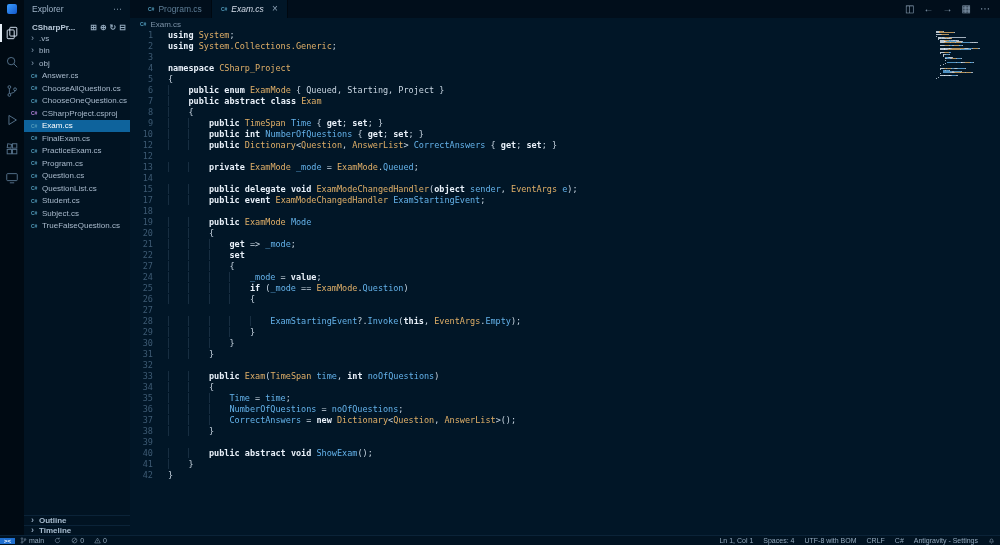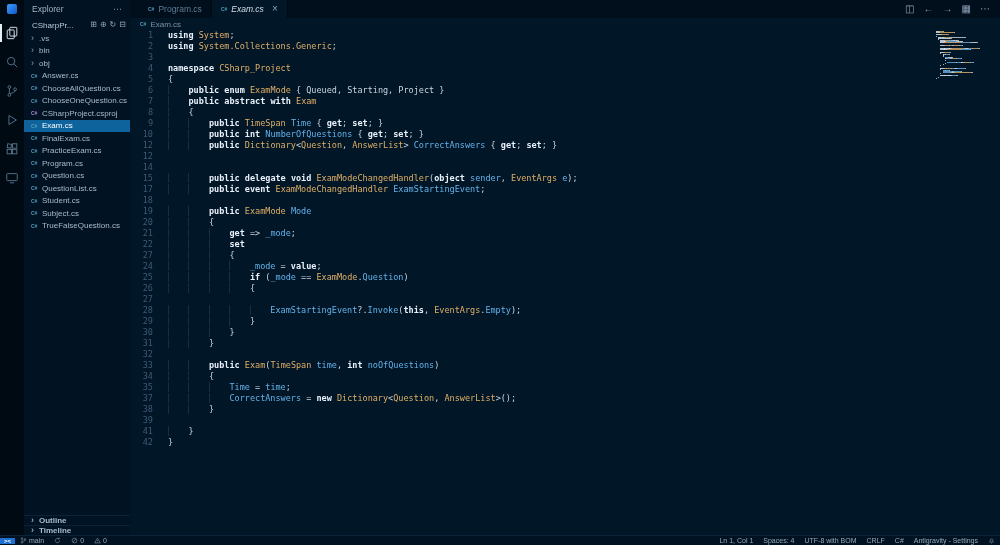--- a/index.html
+++ b/index.html
@@ -25,21 +25,21 @@
   
   .main{flex:1;display:flex;min-height:0}
 
   .abar{width:24px;background:var(--activity_bg);display:flex;flex-direction:column;align-items:center;padding-top:4px;gap:7px}
   .abar-item{width:24px;height:22px;display:flex;align-items:center;justify-content:center;color:#54718a;position:relative;cursor:pointer}
   .abar-item.active{color:#d7e4f2}
   .abar-item.active::before{content:"";position:absolute;left:0;top:2px;bottom:2px;width:1.5px;background:#e6eef6}
   .abar-item svg{width:14px;height:14px;fill:none;stroke:currentColor;stroke-width:1.1}
 
   .sidebar{width:106px;background:var(--sidebar_bg);display:flex;flex-direction:column;min-height:0;color:var(--text_fg)}
-  .sb-header{flex:0 0 14px;display:flex;align-items:center;padding:0 4px 0 8px;font-size:8px;font-weight:normal;color:#b9c9d9}
+  .sb-header{flex:0 0 14px;display:flex;align-items:flex-end;padding:0 4px 0 8px;font-size:8px;font-weight:bold;color:#b9c9d9}
   .sb-header-label{flex:1;overflow:hidden;white-space:nowrap}
   .sb-actions{display:flex;gap:3px;font-size:8px;color:#93a9bd}
   .sb-actions span{cursor:pointer;line-height:1}
   .tree{flex:1;overflow:hidden;font-size:8px}
   .tree-row{height:12.5px;display:flex;align-items:center;padding-left:7px;white-space:nowrap;overflow:hidden;cursor:pointer}
   .tree-row.selected{background:var(--selection_bg);color:#fff}
   .chev{width:8px;flex:0 0 8px;color:#8ba0b5;font-size:9px;line-height:1}
   .ficon{width:11px;flex:0 0 11px;font-size:5px;font-weight:bold;color:var(--cs_icon_color)}
   .ficon.csproj{color:var(--csproj_icon_color)}
   .tree-label{overflow:hidden}
@@ -258,21 +258,21 @@
             <div class="cl">
               <span class="ln">5</span>
               <span class="lc"><span class="tk-p">{</span></span>
             </div>
             <div class="cl">
               <span class="ln">6</span>
               <span class="lc"><span class="tk-w">    </span><span class="tk-k">public</span><span class="tk-p"> </span><span class="tk-k">enum</span><span class="tk-p"> </span><span class="tk-t">ExamMode</span><span class="tk-p"> { Queued, Starting, Project }</span></span>
             </div>
             <div class="cl">
               <span class="ln">7</span>
-              <span class="lc"><span class="tk-w">    </span><span class="tk-k">public</span><span class="tk-p"> </span><span class="tk-k">abstract</span><span class="tk-p"> </span><span class="tk-k">with</span><span class="tk-p"> </span><span class="tk-t">Exam</span></span>
+              <span class="lc"><span class="tk-w">    </span><span class="tk-k">public</span><span class="tk-p"> </span><span class="tk-k">abstract</span><span class="tk-p"> </span><span class="tk-k">class</span><span class="tk-p"> </span><span class="tk-t">Exam</span></span>
             </div>
             <div class="cl">
               <span class="ln">8</span>
               <span class="lc"><span class="tk-w">    </span><span class="tk-p">{</span></span>
             </div>
             <div class="cl">
               <span class="ln">9</span>
               <span class="lc"><span class="tk-w">        </span><span class="tk-k">public</span><span class="tk-p"> </span><span class="tk-t">TimeSpan</span><span class="tk-p"> </span><span class="tk-m">Time</span><span class="tk-p"> { </span><span class="tk-k">get</span><span class="tk-p">; </span><span class="tk-k">set</span><span class="tk-p">; }</span></span>
             </div>
             <div class="cl">
@@ -281,20 +281,24 @@
             </div>
             <div class="cl">
               <span class="ln">12</span>
               <span class="lc"><span class="tk-w">        </span><span class="tk-k">public</span><span class="tk-p"> </span><span class="tk-t">Dictionary</span><span class="tk-p">&lt;</span><span class="tk-t">Question</span><span class="tk-p">, </span><span class="tk-t">AnswerList</span><span class="tk-p">&gt; </span><span class="tk-m">CorrectAnswers</span><span class="tk-p"> { </span><span class="tk-k">get</span><span class="tk-p">; </span><span class="tk-k">set</span><span class="tk-p">; }</span></span>
             </div>
             <div class="cl">
               <span class="ln">12</span>
               <span class="lc"></span>
             </div>
             <div class="cl">
+              <span class="ln">13</span>
+              <span class="lc"><span class="tk-w">        </span><span class="tk-k">private</span><span class="tk-p"> </span><span class="tk-t">ExamMode</span><span class="tk-p"> </span><span class="tk-m">_mode</span><span class="tk-p"> = </span><span class="tk-t">ExamMode</span><span class="tk-p">.</span><span class="tk-m">Queued</span><span class="tk-p">;</span></span>
+            </div>
+            <div class="cl">
               <span class="ln">14</span>
               <span class="lc"></span>
             </div>
             <div class="cl">
               <span class="ln">15</span>
               <span class="lc"><span class="tk-w">        </span><span class="tk-k">public</span><span class="tk-p"> </span><span class="tk-k">delegate</span><span class="tk-p"> </span><span class="tk-k">void</span><span class="tk-p"> </span><span class="tk-t">ExamModeChangedHandler</span><span class="tk-p">(</span><span class="tk-k">object</span><span class="tk-p"> </span><span class="tk-m">sender</span><span class="tk-p">, </span><span class="tk-t">EventArgs</span><span class="tk-p"> </span><span class="tk-m">e</span><span class="tk-p">);</span></span>
             </div>
             <div class="cl">
               <span class="ln">17</span>
               <span class="lc"><span class="tk-w">        </span><span class="tk-k">public</span><span class="tk-p"> </span><span class="tk-k">event</span><span class="tk-p"> </span><span class="tk-t">ExamModeChangedHandler</span><span class="tk-p"> </span><span class="tk-m">ExamStartingEvent</span><span class="tk-p">;</span></span>
@@ -365,30 +369,38 @@
             </div>
             <div class="cl">
               <span class="ln">34</span>
               <span class="lc"><span class="tk-w">        </span><span class="tk-p">{</span></span>
             </div>
             <div class="cl">
               <span class="ln">35</span>
               <span class="lc"><span class="tk-w">            </span><span class="tk-m">Time</span><span class="tk-p"> = </span><span class="tk-m">time</span><span class="tk-p">;</span></span>
             </div>
             <div class="cl">
+              <span class="ln">36</span>
+              <span class="lc"><span class="tk-w">            </span><span class="tk-m">NumberOfQuestions</span><span class="tk-p"> = </span><span class="tk-m">noOfQuestions</span><span class="tk-p">;</span></span>
+            </div>
+            <div class="cl">
               <span class="ln">37</span>
               <span class="lc"><span class="tk-w">            </span><span class="tk-m">CorrectAnswers</span><span class="tk-p"> = </span><span class="tk-k">new</span><span class="tk-p"> </span><span class="tk-t">Dictionary</span><span class="tk-p">&lt;</span><span class="tk-t">Question</span><span class="tk-p">, </span><span class="tk-t">AnswerList</span><span class="tk-p">&gt;();</span></span>
             </div>
             <div class="cl">
               <span class="ln">38</span>
               <span class="lc"><span class="tk-w">        </span><span class="tk-p">}</span></span>
             </div>
             <div class="cl">
               <span class="ln">39</span>
               <span class="lc"></span>
+            </div>
+            <div class="cl">
+              <span class="ln">40</span>
+              <span class="lc"><span class="tk-w">        </span><span class="tk-k">public</span><span class="tk-p"> </span><span class="tk-k">abstract</span><span class="tk-p"> </span><span class="tk-k">void</span><span class="tk-p"> </span><span class="tk-m">ShowExam</span><span class="tk-p">();</span></span>
             </div>
             <div class="cl">
               <span class="ln">41</span>
               <span class="lc"><span class="tk-w">    </span><span class="tk-p">}</span></span>
             </div>
             <div class="cl">
               <span class="ln">42</span>
               <span class="lc"><span class="tk-p">}</span></span>
             </div>
           </div>

